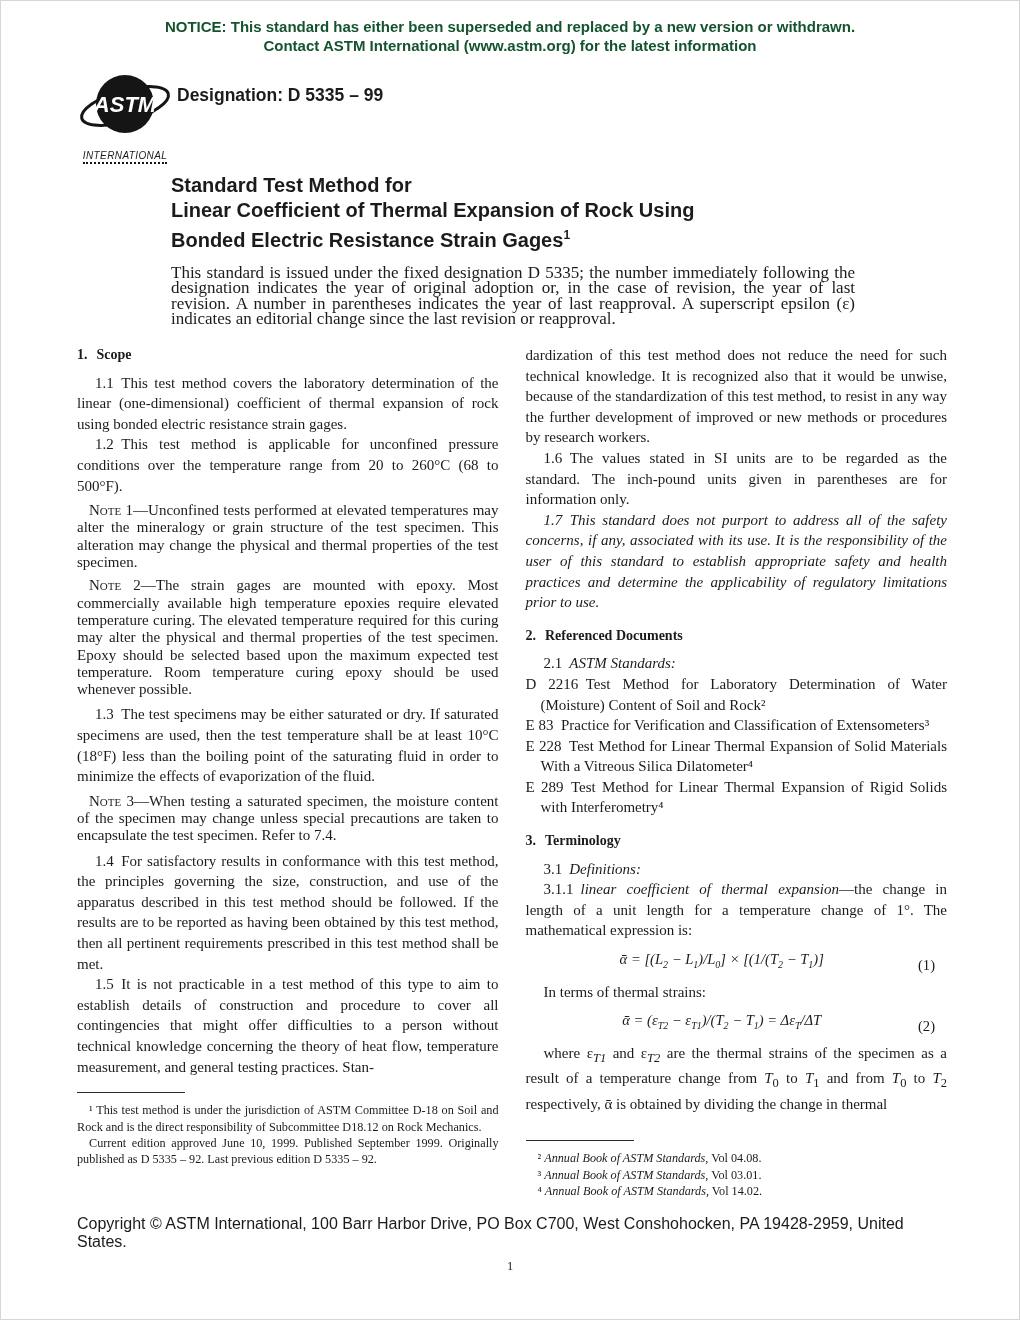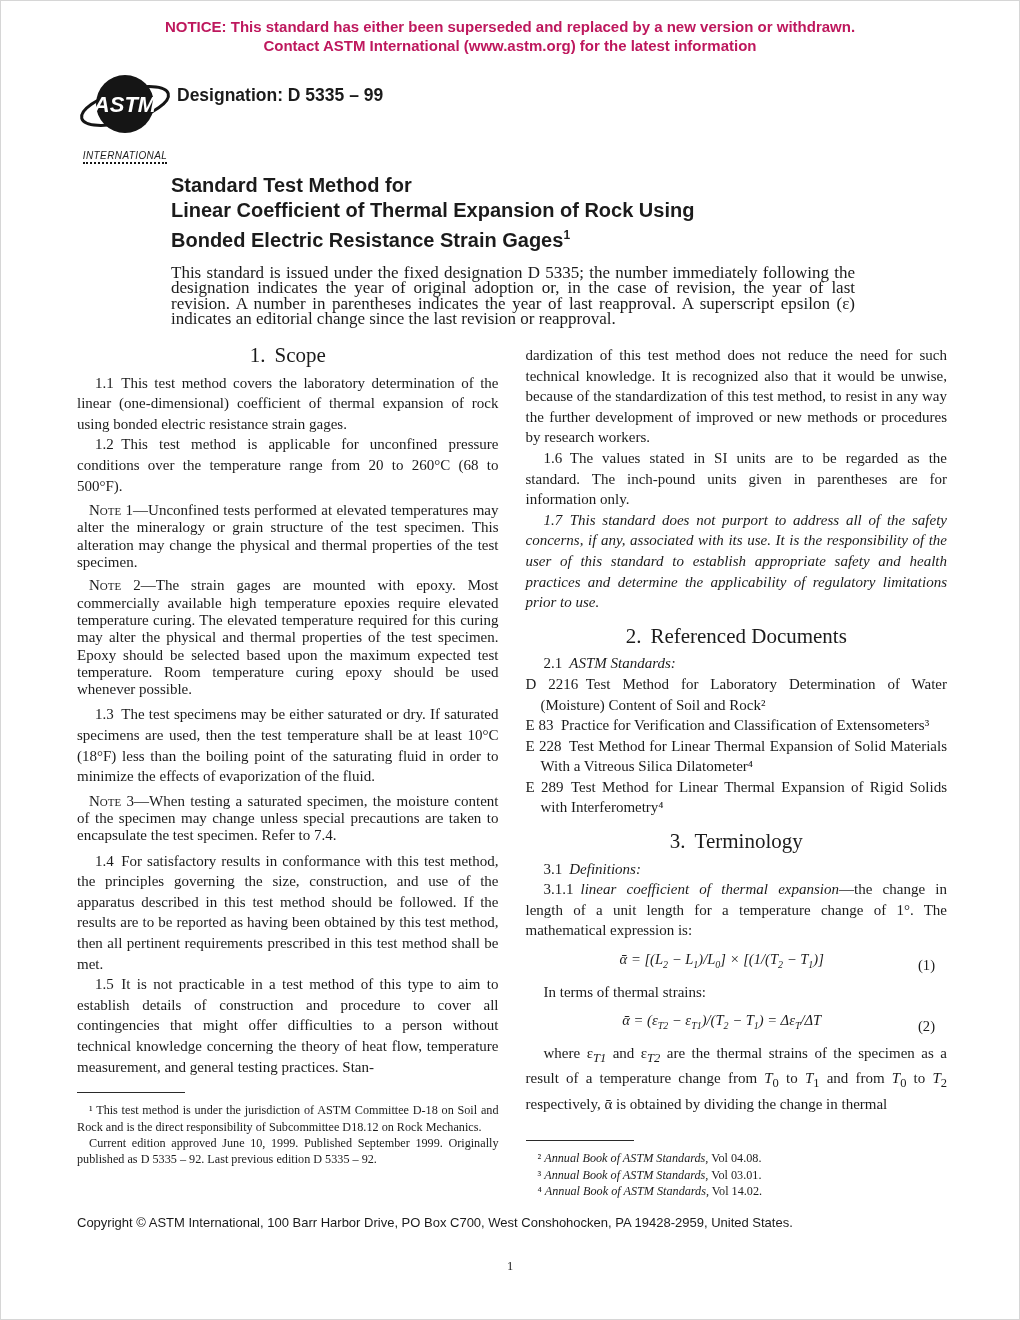--- a/index.html
+++ b/index.html
@@ -5,21 +5,21 @@
   * { margin:0; padding:0; box-sizing:border-box; }
   html,body { background:#ffffff; }
   .page {
     position:relative; width:1020px; height:1320px; background:#ffffff;
     font-family:"Liberation Serif","DejaVu Serif",serif; color:#1b1b1b;
     border:1px solid #d6d6d6; overflow:hidden;
   }
   .notice {
     position:absolute; top:16px; left:0; right:0; text-align:center;
     font-family:"Liberation Sans","DejaVu Sans",sans-serif;
-    font-weight:bold; font-size:15px; line-height:19px; color:#be185d;
+    font-weight:bold; font-size:15px; line-height:19px; color:#14532d;
   }
   .logo { position:absolute; left:74px; top:68px; width:100px; text-align:center; }
   .logo-sub {
     display:inline-block; margin-top:-6px;
     font-family:"Liberation Sans","DejaVu Sans",sans-serif;
     font-weight:normal; font-style:italic; font-size:10px; letter-spacing:.4px;
     border-bottom:2px dotted #151515; padding-bottom:1px;
   }
   .designation {
     position:absolute; left:176px; top:84px;
@@ -31,42 +31,42 @@
     font-family:Liberation Sans, sans-serif;
     font-weight:bold; font-size:20px; line-height:25px;
   }
   .title-block sup { font-size:12px; }
   .issuance {
     position:absolute; left:170px; top:264px; width:684px;
     font-size:17px; line-height:15.4px; text-align:justify;
   }
   .body { position:absolute; left:76px; top:344px; width:870px; display:flex; gap:27px; }
   .col { width:421.5px; font-size:15px; line-height:20.6px; text-align:justify; }
-  .sec-heading { font-weight:normal; font-size:21px; text-align:center; margin:13px 0 7px 0; }
+  .sec-heading { font-weight:bold; font-size:14px; text-align:left; margin:13px 0 7px 0; }
   .sec-heading.first { margin-top:0; }
   .sec-heading .num { margin-right:9px; }
   .para { text-indent:18px; margin:0; }
   .para.no-indent { text-indent:0; }
   .para.italic { font-style:italic; }
   .num-gap { margin-right:7px; }
   .it { font-style:italic; }
   .note { font-size:15px; line-height:17.3px; margin:6px 0; text-indent:12px; }
   .note-label { font-variant:small-caps; }
   .ref { margin:0; padding-left:15px; text-indent:-15px; }
   .eq-row { display:flex; align-items:flex-end; margin:8px 12px 6px 0; font-size:14.6px; }
   .eq { flex:1; text-align:center; font-style:italic; }
   .eq sub, .fnote sub { font-size:10px; }
   .eq-num { font-style:normal; }
   .footnote-block { margin-top:15px; font-size:12.2px; line-height:16.4px; }
   .footnote-block.right-fn { margin-top:26px; }
   .fn-sep { width:108px; border-top:1.5px solid #2a2a2a; margin-bottom:9px; }
   .fnote { text-indent:12px; margin:0; text-align:justify; }
   .copyright {
     position:absolute; left:76px; top:1214px; width:870px;
-    font-family:"Liberation Sans","DejaVu Sans",sans-serif; font-size:13px;
+    font-family:"Liberation Sans","DejaVu Sans",sans-serif; font-size:16px;
   }
   .pageno { position:absolute; top:1258px; left:0; right:0; text-align:center; font-size:12.5px; }
 </style>
 </head>
 <body>
 
 <div class="page">
 
   <div class="notice">
     <div>NOTICE: This standard has either been superseded and replaced by a new version or withdrawn.</div>

